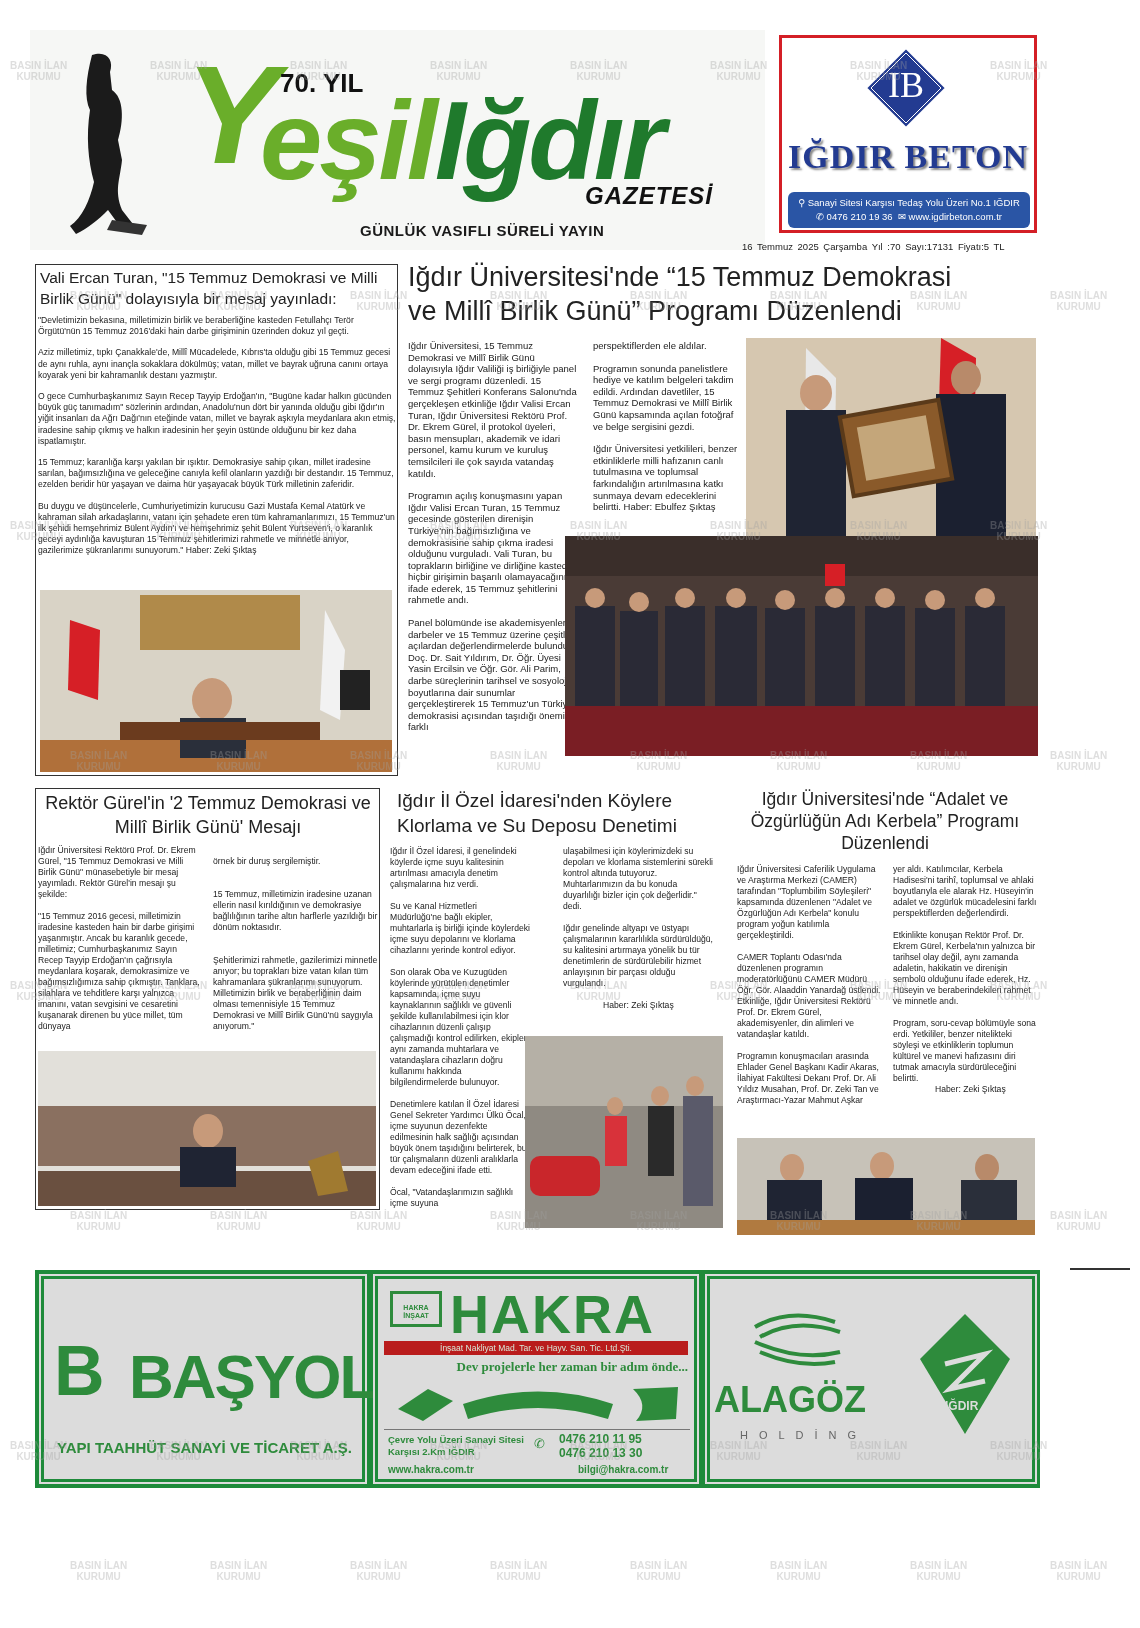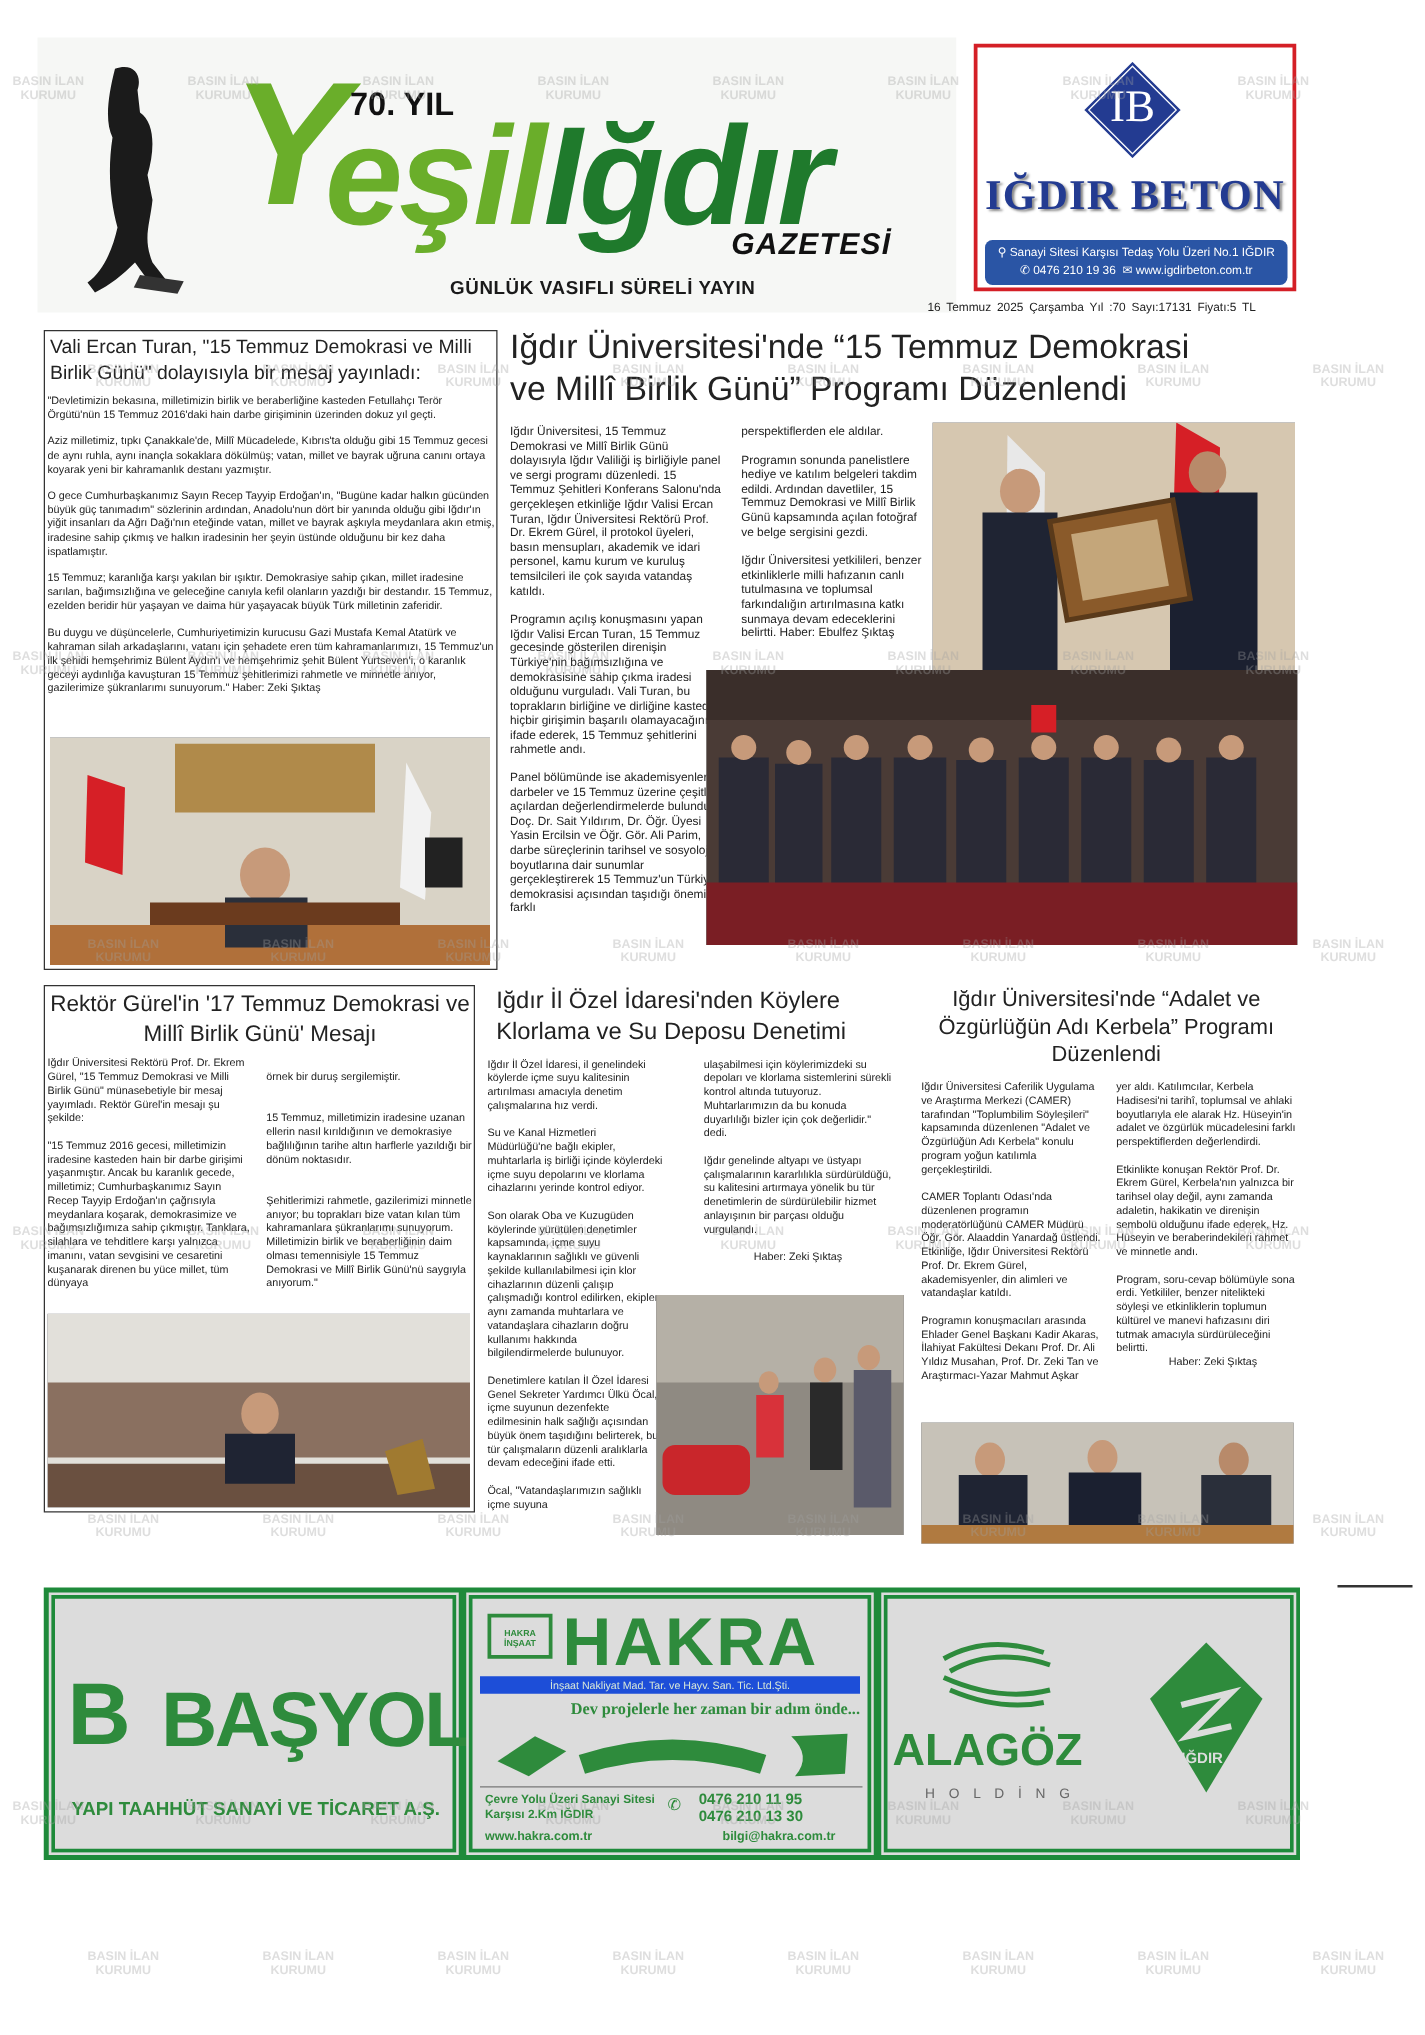--- a/index.html
+++ b/index.html
@@ -153,21 +153,21 @@
         <circle cx="320" cy="62" r="10"></circle>
           <circle cx="370" cy="64" r="10"></circle>
           <circle cx="420" cy="62" r="10"></circle>
       </g>
       <rect x="0" y="170" width="473" height="50" fill="#7a1e24"></rect>
     </svg>
   </div>
 </div>
 
 <div class="abs box" style="left:35px;top:788px;width:345px;height:422px;">
-  <div class="abs headline" style="left:4px;top:2px;width:336px;text-align:center;font-size:18px;line-height:24px;">Rektör Gürel'in '17 Temmuz Demokrasi ve Millî Birlik Günü' Mesajı</div>
+  <div class="abs headline" style="left:4px;top:2px;width:336px;text-align:center;font-size:18px;line-height:24px;">Rektör Gürel'in '2 Temmuz Demokrasi ve Millî Birlik Günü' Mesajı</div>
   <div class="abs col-text" style="left:2px;top:56px;width:165px;font-size:8.6px;line-height:11px;">
     <p> Iğdır Üniversitesi Rektörü  Prof. Dr. Ekrem Gürel, "15 Temmuz Demokrasi ve Milli Birlik Günü" münasebetiyle bir mesaj yayımladı. Rektör Gürel'in mesajı şu şekilde:</p>
     <p>"15 Temmuz 2016 gecesi, milletimizin iradesine kasteden hain bir darbe girişimi yaşanmıştır. Ancak bu karanlık gecede, milletimiz; Cumhurbaşkanımız Sayın Recep Tayyip Erdoğan'ın çağrısıyla meydanlara koşarak, demokrasimize ve bağımsızlığımıza sahip çıkmıştır. Tanklara, silahlara ve tehditlere karşı yalnızca imanını, vatan sevgisini ve cesaretini kuşanarak direnen bu yüce millet, tüm dünyaya</p>
   </div>
   <div class="abs col-text" style="left:177px;top:56px;width:165px;font-size:8.6px;line-height:11px;white-space:pre-line;">
     <p>örnek bir duruş sergilemiştir.</p>
     <p>15 Temmuz, milletimizin iradesine uzanan ellerin nasıl kırıldığının ve demokrasiye bağlılığının tarihe altın harflerle yazıldığı bir dönüm noktasıdır.</p>
     <p>Şehitlerimizi rahmetle, gazilerimizi minnetle anıyor; bu toprakları bize vatan kılan tüm kahramanlara şükranlarımı sunuyorum. Milletimizin birlik ve beraberliğinin daim olması temennisiyle 15 Temmuz Demokrasi ve Millî Birlik Günü'nü saygıyla anıyorum."</p>
     <p>Prof. Dr. Ekrem Gürel
 Iğdır Üniversitesi Rektörü</p>
@@ -245,21 +245,21 @@
 
   <div class="ad-panel" style="left:6px;width:324px;">
     <div class="abs ad-green" style="left:10px;top:52px;font-size:70px;font-weight:bold;font-family:'Liberation Sans',sans-serif;">B</div>
     <div class="abs ad-green" style="left:85px;top:62px;font-size:62px;font-weight:bold;letter-spacing:-2px;">BAŞYOL</div>
     <div class="abs ad-green" style="left:8px;top:160px;width:305px;font-size:15px;font-weight:bold;text-align:center;">YAPI TAAHHÜT SANAYİ VE TİCARET A.Ş.</div>
   </div>
 
   <div class="ad-panel" style="left:340px;width:322px;">
     <div class="abs ad-green" style="left:12px;top:12px;width:52px;height:36px;border:3px solid #2e8b3c;font-size:7px;font-weight:bold;text-align:center;padding-top:10px;line-height:8px;">HAKRA İNŞAAT</div>
     <div class="abs ad-green" style="left:72px;top:4px;font-size:54px;font-weight:bold;letter-spacing:2px;">HAKRA</div>
-    <div class="abs" style="left:6px;top:62px;width:304px;height:14px;background:#1d4ed8;color:#d8e8d8;font-size:8.5px;text-align:center;line-height:14px;">İnşaat Nakliyat Mad. Tar. ve Hayv. San. Tic. Ltd.Şti.</div>
+    <div class="abs" style="left:6px;top:62px;width:304px;height:14px;background:#b91c1c;color:#d8e8d8;font-size:8.5px;text-align:center;line-height:14px;">İnşaat Nakliyat Mad. Tar. ve Hayv. San. Tic. Ltd.Şti.</div>
     <div class="abs ad-green" style="left:10px;top:80px;width:300px;font-family:'Liberation Serif',serif;font-weight:bold;font-size:13px;text-align:right;">Dev projelerle her zaman bir adım önde...</div>
     <svg class="abs" style="left:10px;top:100px;width:300px;height:45px;" viewBox="0 0 300 45">
       <polygon points="10,30 40,10 65,22 35,42" fill="#2e8b3c"></polygon>
       <path d="M75 25 Q 150 0 225 25 L 220 40 Q 150 18 80 40 Z" fill="#2e8b3c"></path>
       <path d="M245 10 L290 8 L288 40 L248 42 Q 262 26 245 10 Z" fill="#2e8b3c"></path>
     </svg>
     <div class="abs" style="left:6px;top:150px;width:306px;border-top:1px solid #777;padding-top:3px;">
       <div class="abs ad-green" style="left:4px;top:4px;width:140px;font-size:9.5px;font-weight:bold;line-height:12px;">Çevre Yolu Üzeri Sanayi Sitesi Karşısı 2.Km IĞDIR</div>
       <div class="abs ad-green" style="left:150px;top:6px;font-size:13px;">✆</div>
       <div class="abs ad-green" style="left:175px;top:2px;font-size:12px;font-weight:bold;line-height:14px;">

